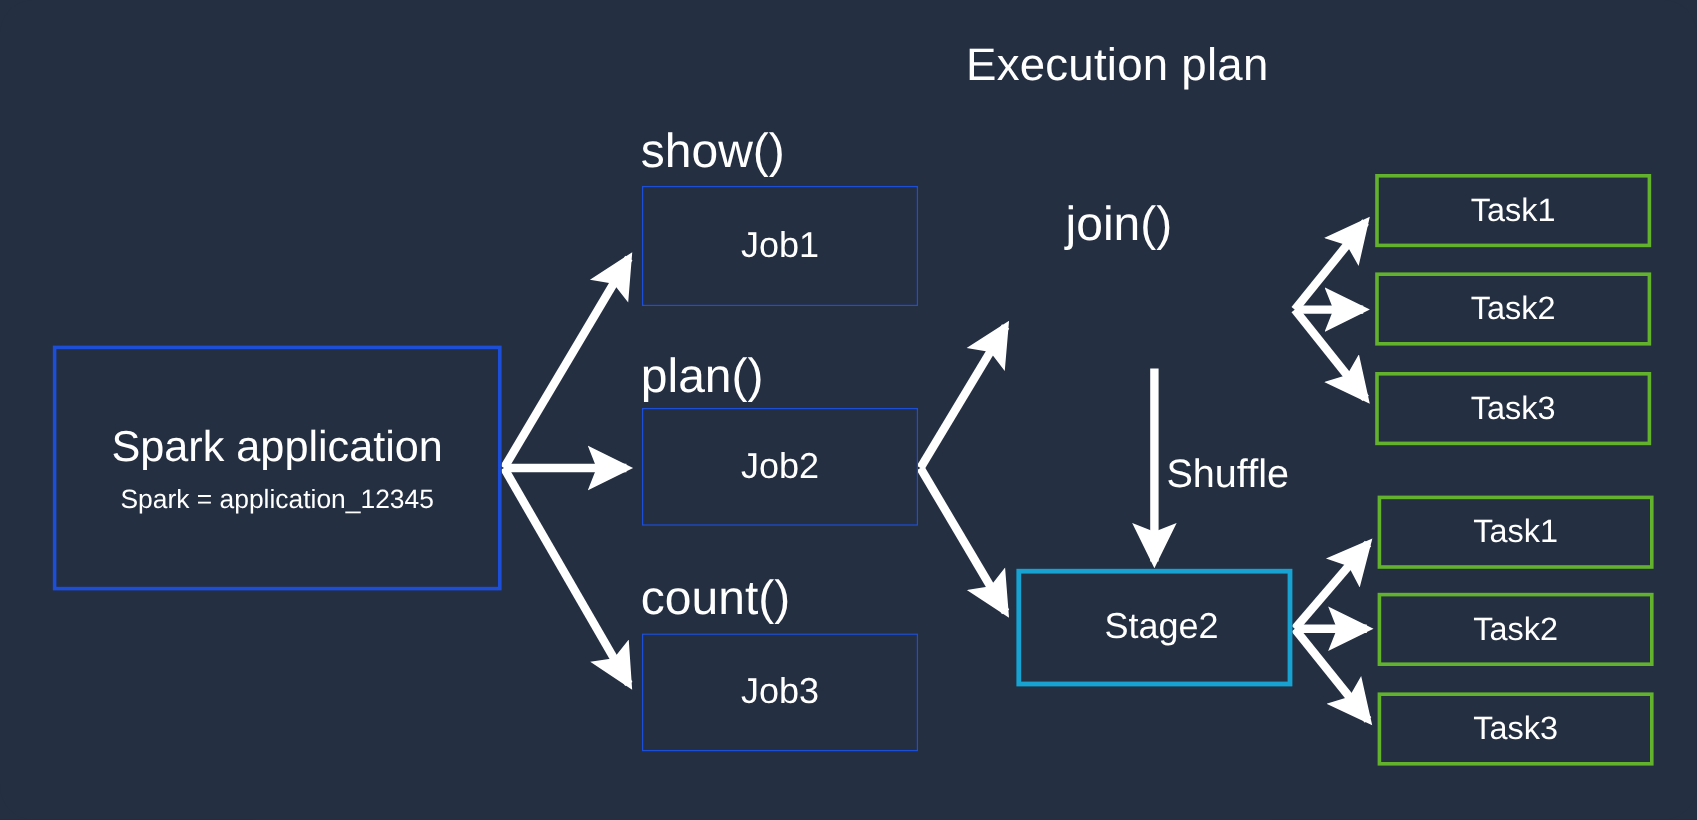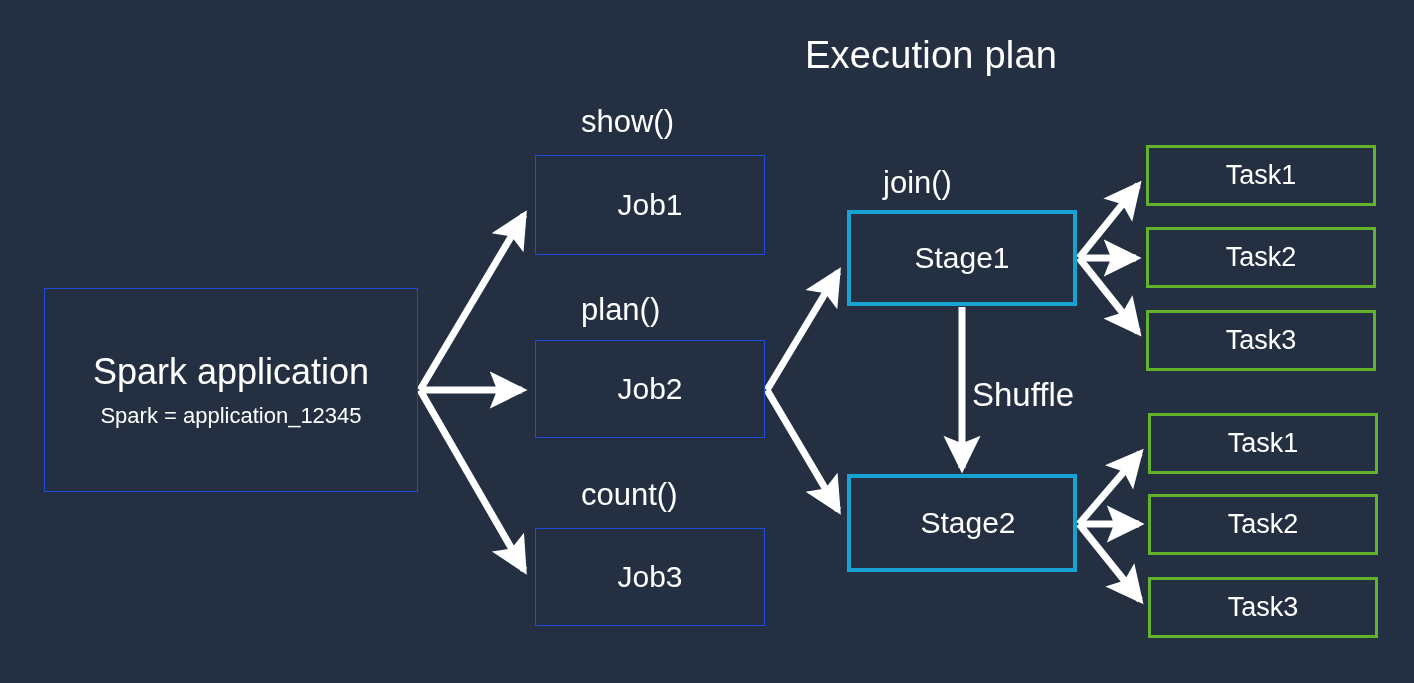--- a/index.html
+++ b/index.html
@@ -52,42 +52,42 @@
   }
   #diagram-title {
     position: absolute;
     color: #ffffff;
     white-space: nowrap;
     font-size: 38px;
     line-height: 1;
     letter-spacing: 0.2px;
   }
   .app-node {
-    border: 1px solid #1d4ed8;
+    border: 3px solid #1d4ed8;
   }
   .app-node .node-title {
     font-size: 36px;
     margin-bottom: 14px;
   }
   .app-node .node-sub {
     font-size: 22px;
   }
   .job-node {
     border: 1px solid #1d4ed8;
   }
   .job-node .node-title { font-size: 30px; }
   .stage-node {
     border: 4px solid #17a2d2;
   }
   .stage-node .node-title { font-size: 30px; }
   .task-node {
     border: 3px solid #62b22e;
   }
   .task-node .node-title { font-size: 27px; text-align: right; }
-  .caption-fn { font-size: 31px; margin-left: 47px; }
+  .caption-fn { font-size: 40px; }
   .caption-shuffle { font-size: 33px; }
 </style>
 </head>
 <body>
 
 <div id="canvas">
 
   <div id="diagram-title" style="left:805px; top:36px;">Execution plan</div>
 
   <svg id="edges" viewBox="0 0 1414 683" xmlns="http://www.w3.org/2000/svg">
@@ -137,26 +137,23 @@
   <div class="node job-node" style="left:535px; top:155px; width:230px; height:100px;">
     <div class="node-title">Job1</div>
   </div>
   <div class="node job-node" style="left:535px; top:340px; width:230px; height:98px;">
     <div class="node-title">Job2</div>
   </div>
   <div class="node job-node" style="left:535px; top:528px; width:230px; height:98px;text-align:center;">
     <div class="node-title">Job3</div>
   </div>
 
-  <div class="caption caption-fn" style="left:836px; top:167px;">join()</div>
+  <div class="caption caption-fn" style="left:888px; top:167px;">join()</div>
   <div class="caption caption-shuffle" style="left:972px; top:378px;">Shuffle</div>
 
-  <div class="node stage-node" style="left:847px; top:210px; width:230px; height:96px;">
-    <div class="node-title">Stage1</div>
-  </div>
   <div class="node stage-node" style="left:847px; top:474px; width:230px; height:98px;padding-left:12px;">
     <div class="node-title">Stage2</div>
   </div>
 
   <div class="node task-node" style="left:1146px; top:145px; width:230px; height:61px;">
     <div class="node-title">Task1</div>
   </div>
   <div class="node task-node" style="left:1146px; top:227px; width:230px; height:61px;">
     <div class="node-title">Task2</div>
   </div>

